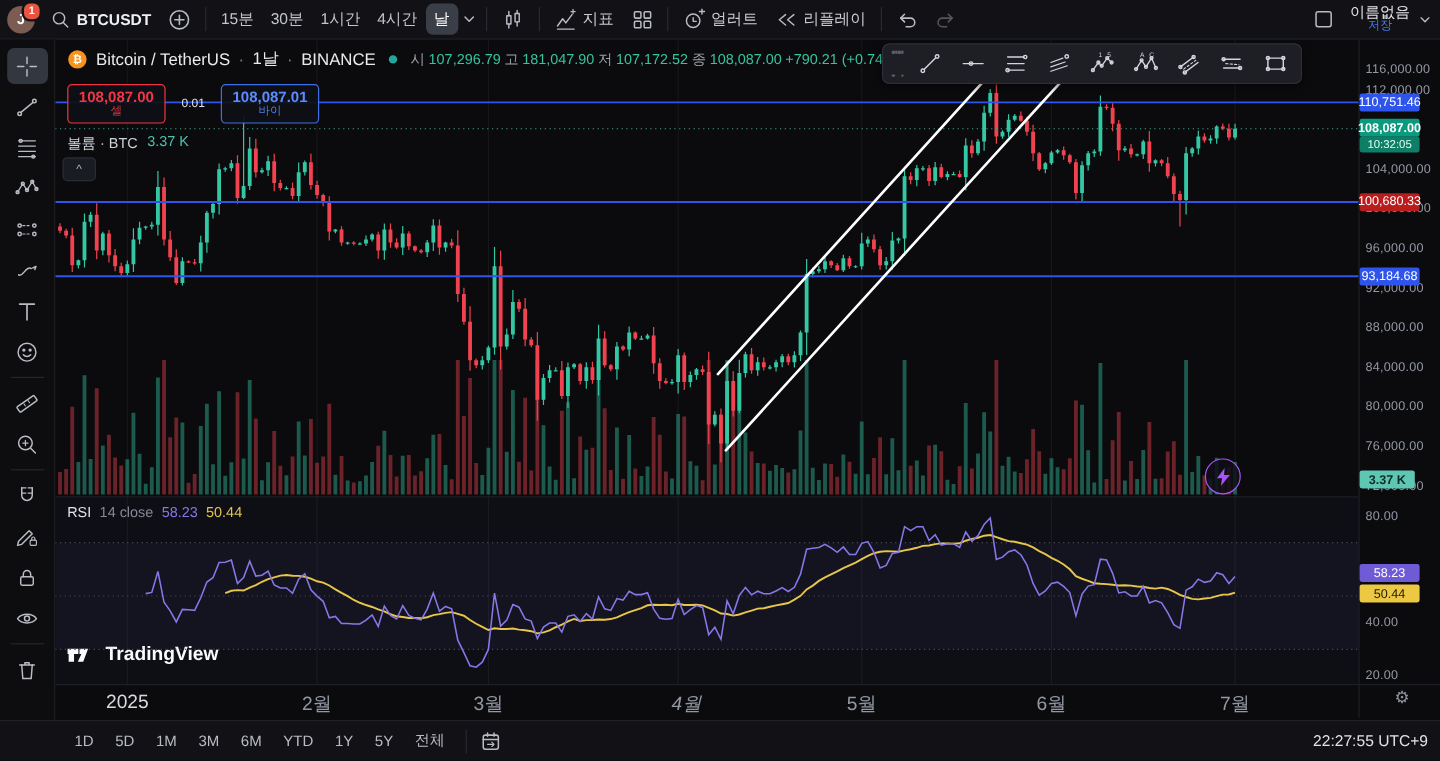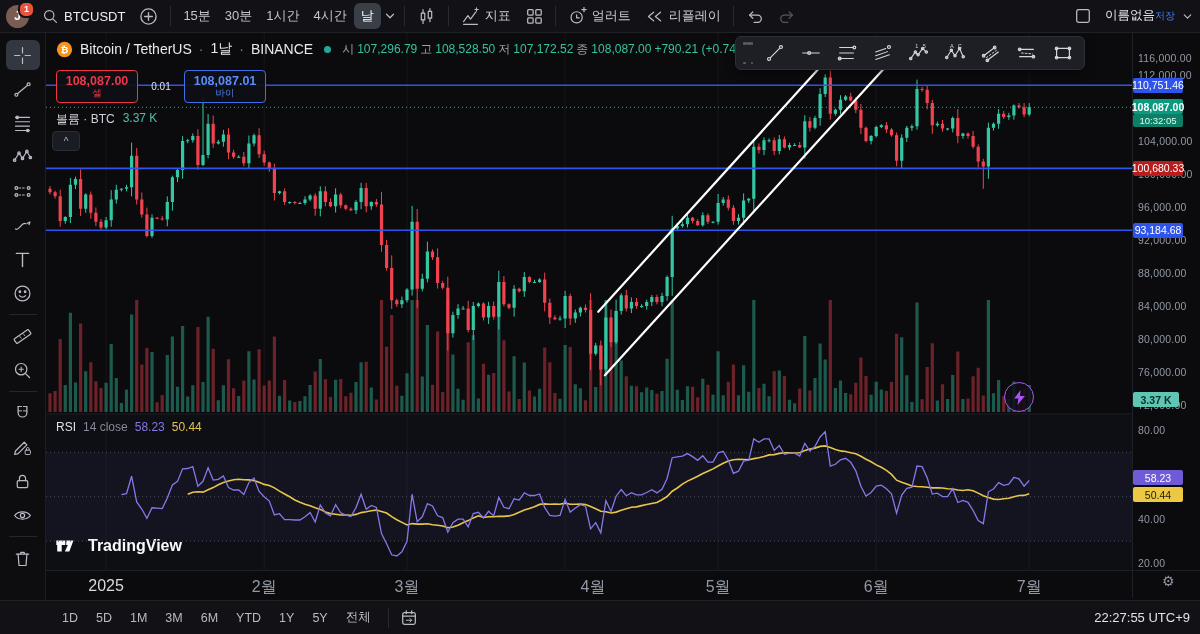--- a/index.html
+++ b/index.html
@@ -10,22 +10,22 @@
   #topbar{position:absolute;left:0;top:0;width:1200px;height:33px;background:#121216;
           border-bottom:1px solid #1f2127;display:flex;align-items:center;padding:0 6px;box-sizing:border-box;z-index:6}
   .tbtn{display:flex;align-items:center;gap:5px;padding:3px 7px;border-radius:6px;font-size:13px;color:#c9ccd3;cursor:pointer;white-space:nowrap}
   .tsep{width:1px;height:20px;background:#272a31;margin:0 5px;flex:0 0 auto}
   .ivl{padding:4px 7px;border-radius:6px;font-size:13px;color:#c2c5cc;cursor:pointer}
   .ivl.sel{background:#3a3e47;color:#fff}
   #avatar{width:23px;height:23px;border-radius:50%;background:#7a5c52;color:#fff;font-size:12px;font-weight:bold;
           display:flex;align-items:center;justify-content:center;position:relative;margin-right:6px;cursor:pointer;flex:0 0 auto}
   #avatar .badge{position:absolute;top:-4px;right:-6px;min-width:13px;height:13px;border-radius:7px;background:#e8543f;
           color:#fff;font-size:9px;font-weight:bold;display:flex;align-items:center;justify-content:center;border:2px solid #121216}
-  .symtxt{font-weight:normal;color:#eceff4}
-  .namestack{display:flex;flex-direction:row;align-items:center;line-height:1.05;margin:0 2px}
+  .symtxt{font-weight:bold;color:#eceff4}
+  .namestack{display:flex;flex-direction:column;align-items:center;line-height:1.05;margin:0 2px}
   .namestack .nm{font-size:12.5px;color:#e4e6ea}
   .namestack .sv{font-size:10px;color:#3f7bf6}
   
   #leftbar{position:absolute;left:0;top:33px;width:46px;height:567px;background:#0d0d10;border-right:1px solid #1c1e24;z-index:6;
            display:flex;flex-direction:column;align-items:center;padding-top:5px;box-sizing:border-box}
   .ltool{width:34px;height:30px;display:flex;align-items:center;justify-content:center;border-radius:6px;margin:2px 0;cursor:pointer}
   .ltool.sel{background:#33373f}
   .lsep{width:28px;height:1px;background:#24262c;margin:4px 0}
   
   #legend1{position:absolute;left:56px;top:40px;display:flex;align-items:center;gap:7px;font-size:14px;color:#e8eaed;z-index:2;white-space:nowrap}
@@ -293,21 +293,21 @@
   <span>Bitcoin / TetherUS</span>
   <span class="dotsep">·</span>
   <span>1날</span>
   <span class="dotsep">·</span>
   <span>BINANCE</span>
   <span class="marketdot"></span>
   <span class="ohlc">
     <span>시</span>
       <b>107,296.79</b>
     <span>고</span>
-      <b>108,528.50</b>
+      <b>181,047.90</b>
     <span>저</span>
       <b>107,172.52</b>
     <span>종</span>
       <b>108,087.00</b>
     <b>+790.21 (+0.74%)</b>
   </span>
 </div>
 
 <div id="legend2">
   <span>볼륨 · BTC</span>
@@ -502,21 +502,21 @@
     <div class="chip" style="top: 99.2822px; background: rgb(10, 155, 127); font-weight: bold;">108,087.00</div>
     <div class="chip" style="top: 114.282px; background: rgb(14, 127, 102); height: 13px; font-size: 9.5px; color: rgb(217, 255, 242);">10:32:05</div>
     <div class="chip" style="top: 392px; width: 46px; background: rgb(95, 198, 179); color: rgb(11, 45, 39); font-weight: bold;">3.37 K</div>
     <div class="chip" style="top: 470px; background: rgb(111, 91, 214);">58.23</div>
     <div class="chip" style="top: 487px; background: rgb(237, 200, 67); color: rgb(29, 26, 8);">50.44</div>
   </div>
 <div id="time-labels">
     <div class="ttick major" style="left: 106.1px;">2025</div>
     <div class="ttick" style="left: 264.2px;">2월</div>
     <div class="ttick" style="left: 407px;">3월</div>
-    <div class="ttick" style="left: 593px;">4월</div>
+    <div class="ttick" style="left: 572px; font-style: italic;">4월</div>
     <div class="ttick" style="left: 718.1px;">5월</div>
     <div class="ttick" style="left: 876.2px;">6월</div>
     <div class="ttick" style="left: 1029.2px;">7월</div>
   </div>
 <div id="gearbtn" style="color:#9096a1;font-size:14px">⚙</div>
 
 <div id="bottombar">
   <span class="rng">1D</span>
   <span class="rng">5D</span>
   <span class="rng">1M</span>

